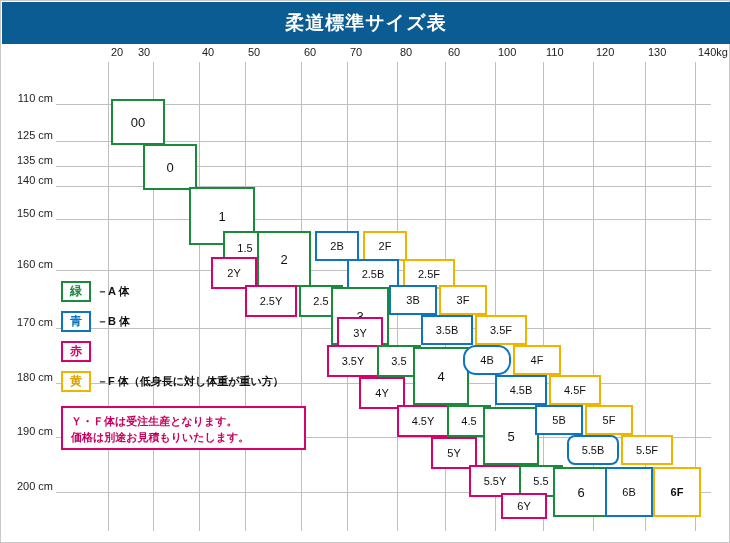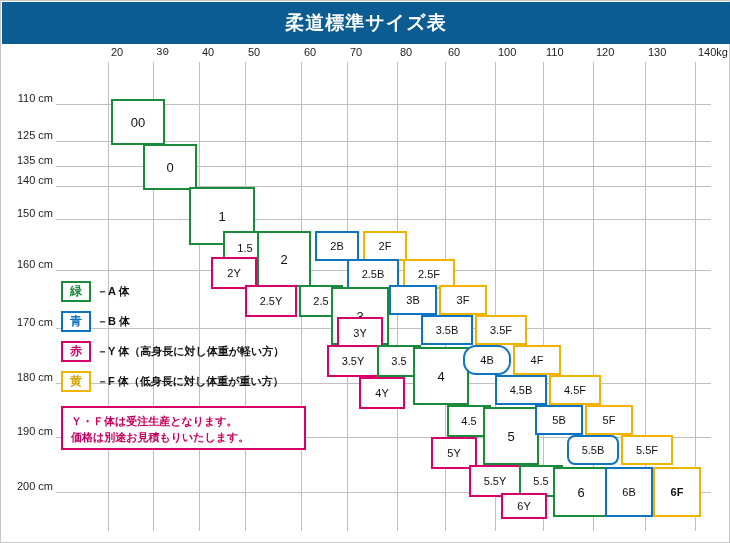--- a/index.html
+++ b/index.html
@@ -78,21 +78,21 @@
 
   <div id="titlebar">
     <span>柔道標準サイズ表</span>
   </div>
 
   <div id="plot">
 
   <div class="gridline-v" style="left: 107px; top: 18px; height: 469px;"></div>
       <div class="xlabel" style="left: 110px; top: 2px;">20</div>
       <div class="gridline-v" style="left: 152px; top: 18px; height: 469px;"></div>
-      <div class="xlabel" style="left: 155px; top: 2px; font-family: Liberation Mono, monospace;">30</div>
+      <div class="xlabel" style="left: 137px; top: 2px;">30</div>
       <div class="gridline-v" style="left: 198px; top: 18px; height: 469px;"></div>
       <div class="xlabel" style="left: 201px; top: 2px;">40</div>
       <div class="gridline-v" style="left: 244px; top: 18px; height: 469px;"></div>
       <div class="xlabel" style="left: 247px; top: 2px;">50</div>
       <div class="gridline-v" style="left: 300px; top: 18px; height: 469px;"></div>
       <div class="xlabel" style="left: 303px; top: 2px;">60</div>
       <div class="gridline-v" style="left: 346px; top: 18px; height: 469px;"></div>
       <div class="xlabel" style="left: 349px; top: 2px;">70</div>
       <div class="gridline-v" style="left: 396px; top: 18px; height: 469px;"></div>
       <div class="xlabel" style="left: 399px; top: 2px;">80</div>
@@ -147,20 +147,21 @@
       <div class="box y" style="left: 474px; top: 271px; width: 52px; height: 30px;">3.5F</div>
       <div class="box r" style="left: 288px; top: 273px; width: 46px; height: 32px; margin-left: 48px;">3Y</div>
       <div class="box r" style="left: 326px; top: 301px; width: 52px; height: 32px;">3.5Y</div>
       <div class="box g" style="left: 376px; top: 301px; width: 44px; height: 32px;">3.5</div>
       <div class="box g big" style="left: 412px; top: 303px; width: 56px; height: 58px;">4</div>
       <div class="box b" style="left: 462px; top: 301px; width: 48px; height: 30px; border-radius: 13px;">4B</div>
       <div class="box y" style="left: 512px; top: 301px; width: 48px; height: 30px;">4F</div>
       <div class="box b" style="left: 494px; top: 331px; width: 52px; height: 30px;">4.5B</div>
       <div class="box y" style="left: 548px; top: 331px; width: 52px; height: 30px;">4.5F</div>
       <div class="box r" style="left: 358px; top: 333px; width: 46px; height: 32px;">4Y</div>
+      <div class="box r" style="left: 396px; top: 361px; width: 52px; height: 32px;">4.5Y</div>
       <div class="box g" style="left: 446px; top: 361px; width: 44px; height: 32px;">4.5</div>
       <div class="box g big" style="left: 482px; top: 363px; width: 56px; height: 58px;">5</div>
       <div class="box b" style="left: 534px; top: 361px; width: 48px; height: 30px;">5B</div>
       <div class="box y" style="left: 584px; top: 361px; width: 48px; height: 30px;">5F</div>
       <div class="box b" style="left: 566px; top: 391px; width: 52px; height: 30px; border-radius: 8px;">5.5B</div>
       <div class="box y" style="left: 620px; top: 391px; width: 52px; height: 30px;">5.5F</div>
       <div class="box r" style="left: 430px; top: 393px; width: 46px; height: 32px;">5Y</div>
       <div class="box r" style="left: 468px; top: 421px; width: 52px; height: 32px;">5.5Y</div>
       <div class="box g" style="left: 518px; top: 421px; width: 44px; height: 32px;">5.5</div>
       <div class="box g big" style="left: 552px; top: 423px; width: 56px; height: 50px;">6</div>
@@ -173,21 +174,20 @@
     <div class="legend-row">
       <div class="legend-chip g">緑</div>
       <div class="legend-text">－A 体</div>
     </div>
     <div class="legend-row">
       <div class="legend-chip b">青</div>
       <div class="legend-text">－B 体</div>
     </div>
     <div class="legend-row">
       <div class="legend-chip r">赤</div>
-      <div class="legend-text">－Y 体（高身長に対し体重が軽い方）</div>
     </div>
     <div class="legend-row">
       <div class="legend-chip y">黄</div>
       <div class="legend-text">－F 体（低身長に対し体重が重い方）</div>
     </div>
   </div>
 
   <div id="note">
     <div class="note-line">Ｙ・Ｆ体は受注生産となります。</div>
     <div class="note-line">価格は別途お見積もりいたします。</div>

